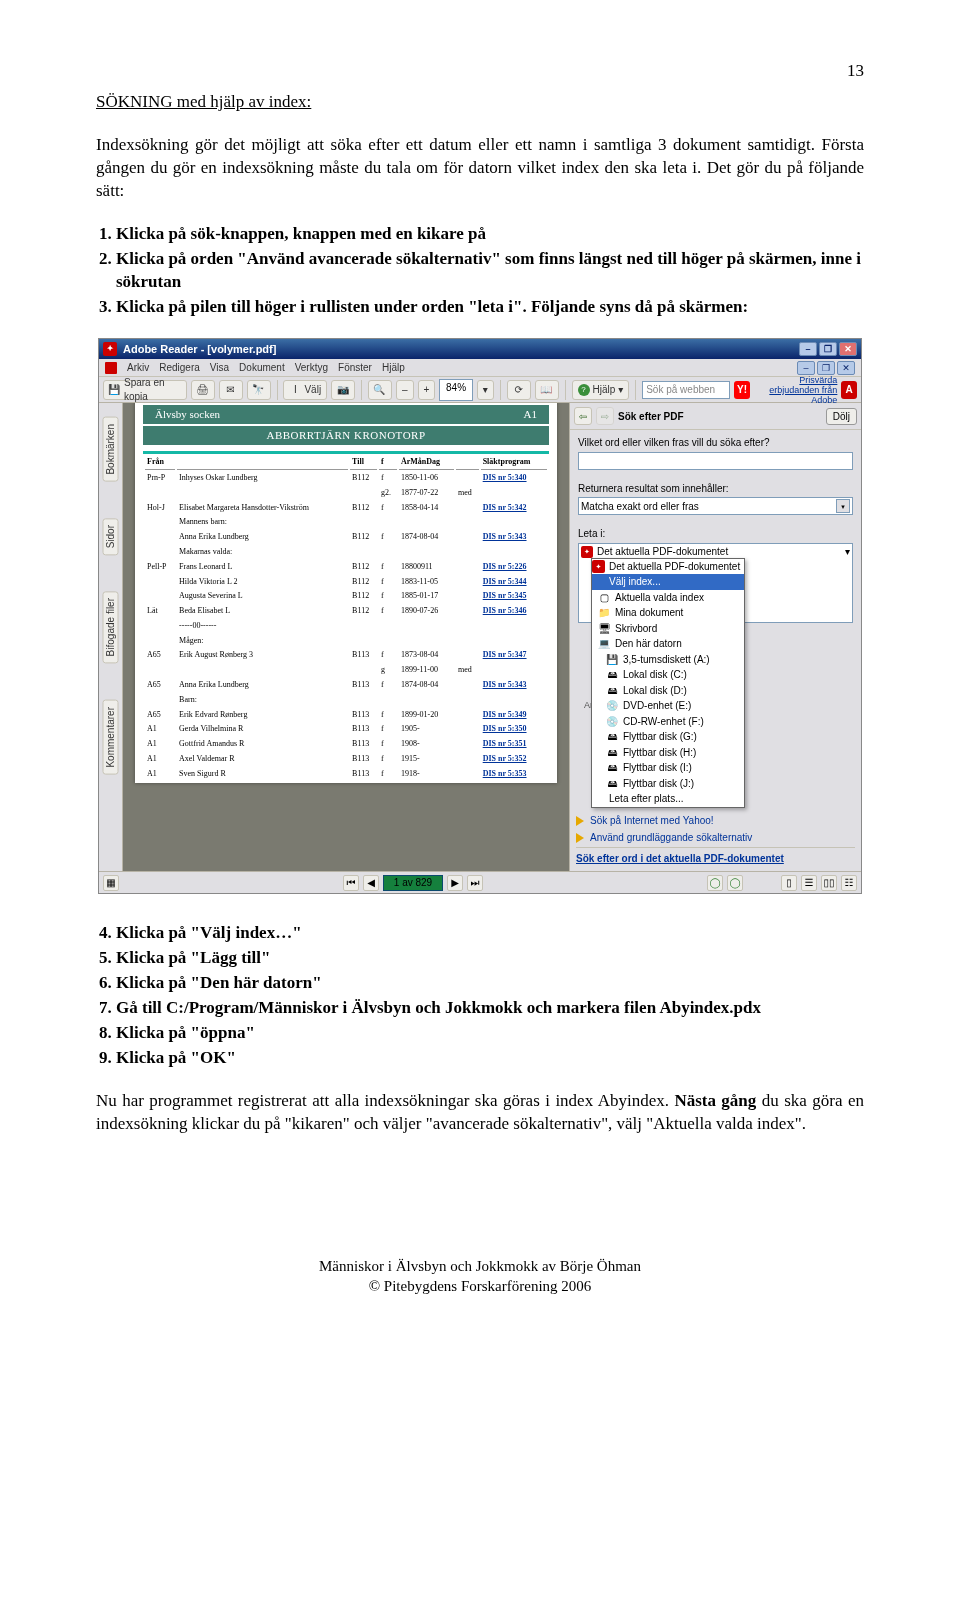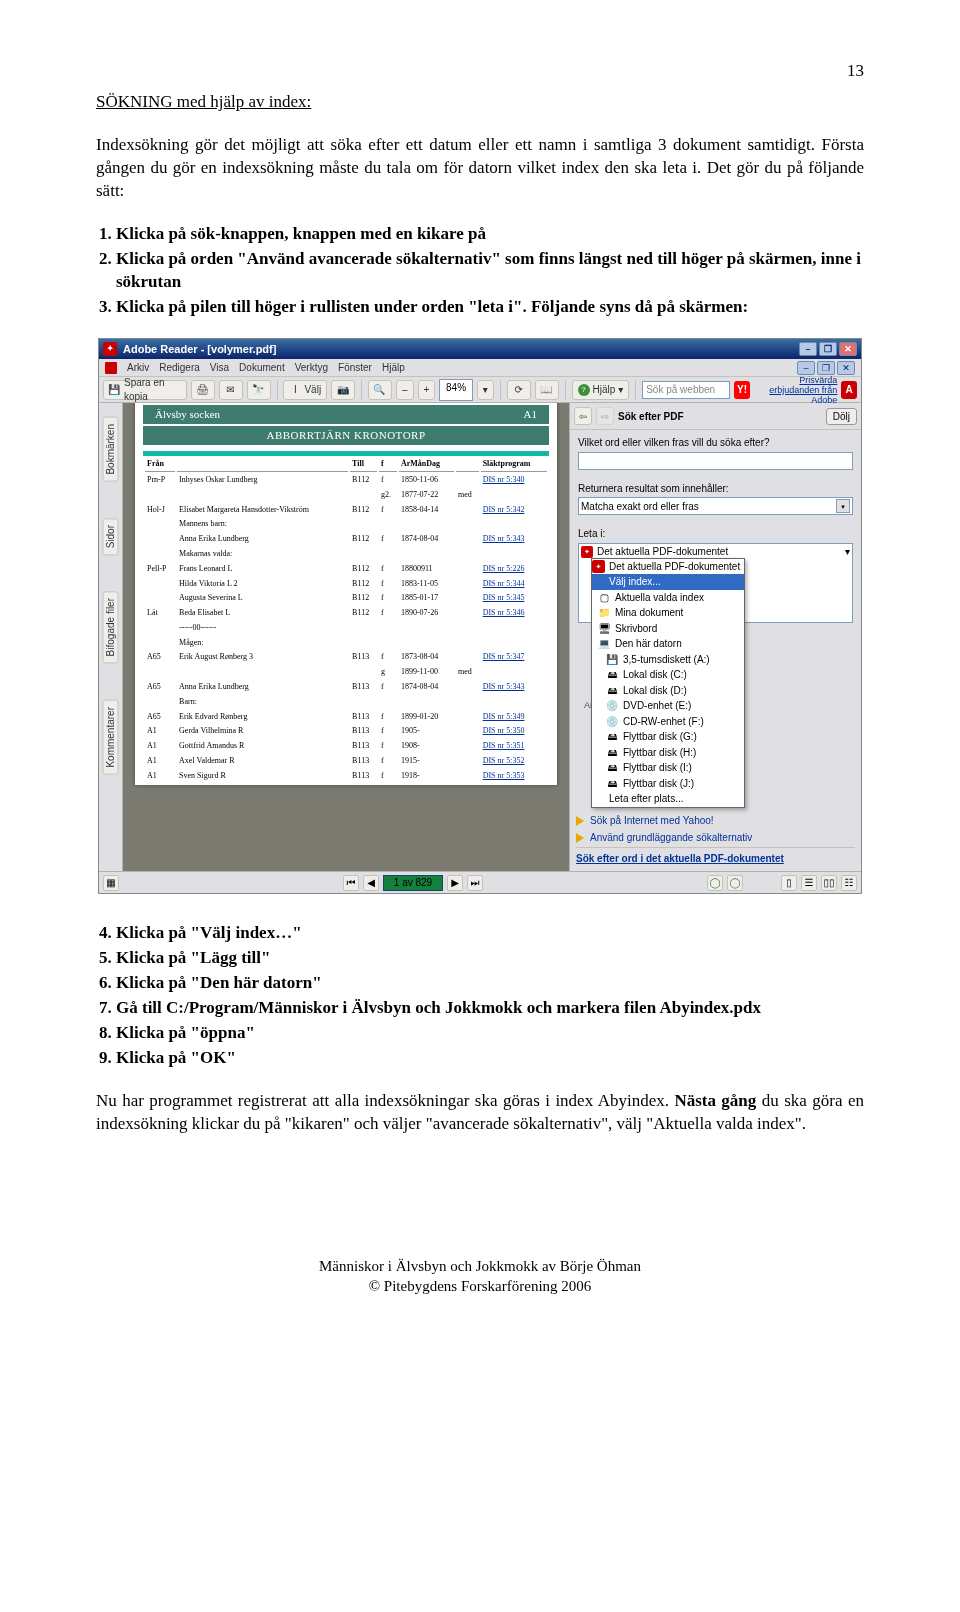--- a/index.html
+++ b/index.html
@@ -148,27 +148,27 @@
     background:#3e7c6f; color:#fff;
     text-align:center;
     font-size:11px;
     margin: 2px 8px 6px 8px;
     padding: 2px 0;
     letter-spacing: 0.5px;
   }
   .doctable {
     width: calc(100% - 16px);
     margin: 0 8px;
-    border-top:5px solid #14b8a6;
+    border-top:3px solid #14b8a6;
     font-size:8px;
     font-family: "Times New Roman", serif;
   }
   .doctable th { text-align:left; font-weight:bold; padding:1px 2px; border-bottom:1px solid #999; }
   .doctable td { padding:1px 2px; vertical-align:top; }
-  .doctable td.dis { color:#003399; text-decoration:underline; }
+  .doctable td.dis { color:#003399; text-decoration:underline;font-weight:bold; }
 
   .rightpanel {
     width: 292px;
     background:#e0dfe3;
     border-left:1px solid #b7b3a6;
     display:flex; flex-direction:column;
     font-size:10px;
   }
   .rp-head {
     display:flex; align-items:center;

